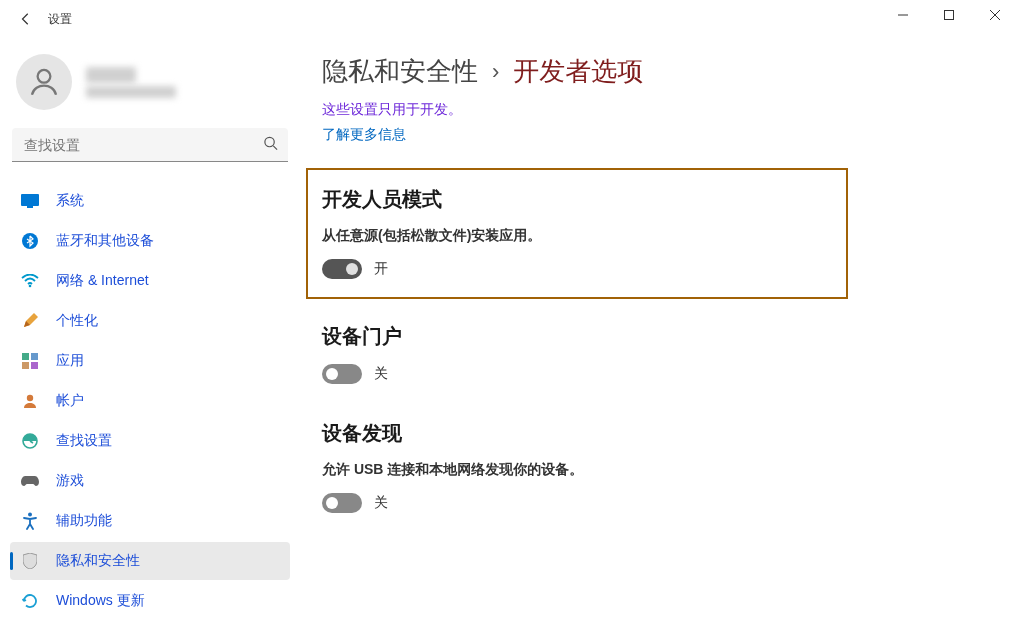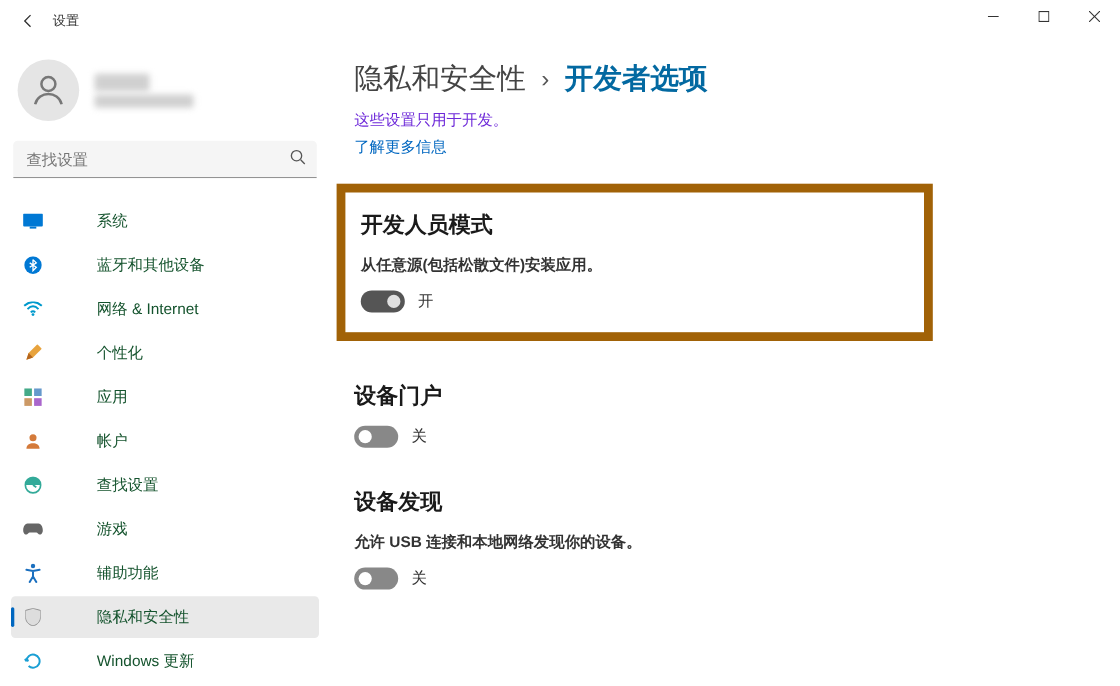--- a/index.html
+++ b/index.html
@@ -29,33 +29,33 @@
     .search-wrap { position: relative; margin: 0 2px 20px 2px; }
     .search-input { width: 100%; height: 34px; border: none; border-bottom: 1px solid #888; background: #f5f5f5; padding: 0 36px 0 12px; font-size: 14px; outline: none; border-radius: 4px 4px 0 0; }
     .search-icon-box { position: absolute; right: 10px; top: 50%; transform: translateY(-50%); }
 
     
     .nav-list { display: flex; flex-direction: column; gap: 2px; }
     .nav-item { display: flex; align-items: center; height: 38px; padding: 0 10px; border-radius: 4px; cursor: default; position: relative; }
     .nav-item.selected { background: #e9e9e9; }
     .nav-item.selected::before { content: ""; position: absolute; left: 0; top: 10px; bottom: 10px; width: 3px; background: #0067c0; border-radius: 2px; }
     .nav-icon { width: 20px; height: 20px; margin-right: 16px; display: flex; align-items: center; justify-content: center; }
-    .nav-label { font-size: 14px; color: #14532d; margin-left: 32px; }
+    .nav-label { font-size: 14px; color: #1d4ed8; }
 
     
     .breadcrumb { display: flex; align-items: center; gap: 14px; margin: 4px 0 12px 0; }
-    .crumb { font-size: 26px; font-weight: 700; color: #0369a1; }
+    .crumb { font-size: 26px; font-weight: 400; color: #7f1d1d; }
     .crumb.parent { color: #444; font-weight: 500; }
     .crumb-sep { font-size: 22px; color: #555; }
     .intro-line { font-size: 14px; color: #6d28d9; margin: 6px 0; }
     .link { font-size: 14px; color: #0067c0; margin-bottom: 24px; display: inline-block; }
 
     
     .section { margin-bottom: 28px; padding: 4px 0; }
-    .section.highlighted { border: 8px solid #a16207; padding: 16px 14px 18px 14px; margin-left: -16px; margin-right: 140px; margin-bottom: 32px; }
+    .section.highlighted { border: 2px solid #a16207; padding: 16px 14px 18px 14px; margin-left: -16px; margin-right: 140px; margin-bottom: 20px; }
     .section-title { font-size: 20px; font-weight: 600; color: #1a1a1a; margin-bottom: 14px; }
     .section-desc { font-size: 14px; color: #333; margin-bottom: 14px; font-weight: bold; }
     .toggle-row { display: flex; align-items: center; gap: 12px; }
     .toggle { width: 40px; height: 20px; border-radius: 10px; background: #888; position: relative; }
     .toggle .knob { position: absolute; width: 12px; height: 12px; border-radius: 50%; background: #fff; top: 4px; left: 4px; }
     .toggle.on { background: #555; }
     .toggle.on .knob { left: 24px; background: #e0e0e0; }
     .toggle-label { font-size: 14px; color: #333; }
     .note { font-size: 14px; color: #333; margin-top: 10px; }
   </style>

